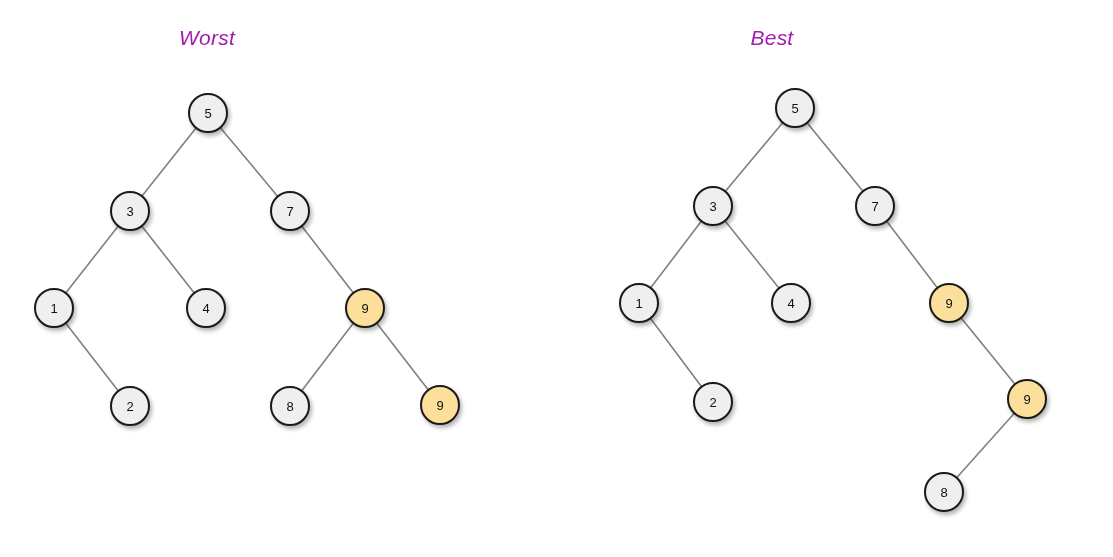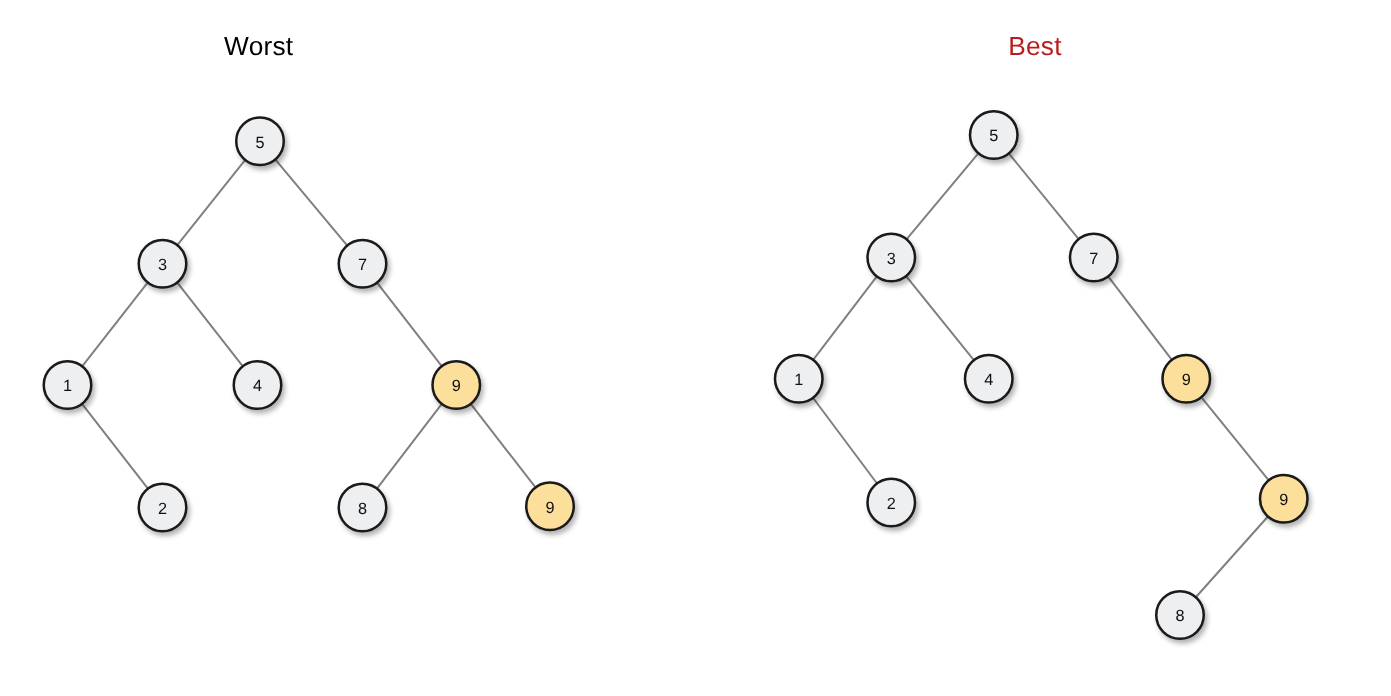--- a/index.html
+++ b/index.html
@@ -126,16 +126,16 @@
         <span>2</span>
       </div>
       <div class="node highlight" style="width: 40px; height: 40px; left: 1027px; top: 399px; background: rgb(251, 223, 154); border-color: rgb(26, 26, 26);">
         <span>9</span>
       </div>
       <div class="node normal" style="width: 40px; height: 40px; left: 944px; top: 492px; background: rgb(238, 239, 240); border-color: rgb(26, 26, 26);">
         <span>8</span>
       </div>
     </div>
   <div id="title-layer">
-      <div class="tree-title" style="left: 207px; top: 38px; color: #000000;">Worst</div>
-      <div class="tree-title" style="left: 828px; top: 38px; color: #b91c1c;">Best</div>
+      <div class="tree-title" style="left: 207px; top: 38px; color: #a21caf; font-style: italic;">Worst</div>
+      <div class="tree-title" style="left: 772px; top: 38px; color: #a21caf; font-style: italic;">Best</div>
     </div>
 </div>
 
 </body></html>

